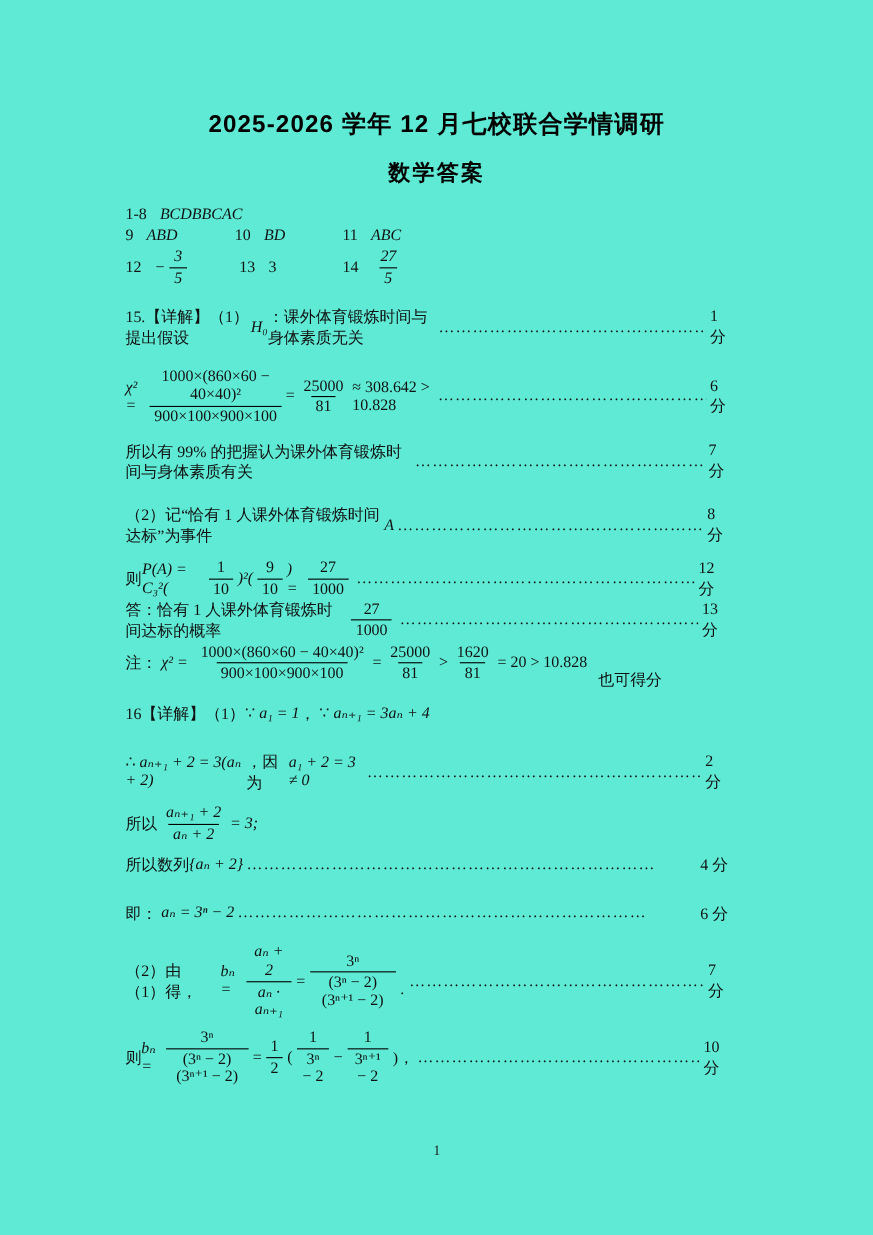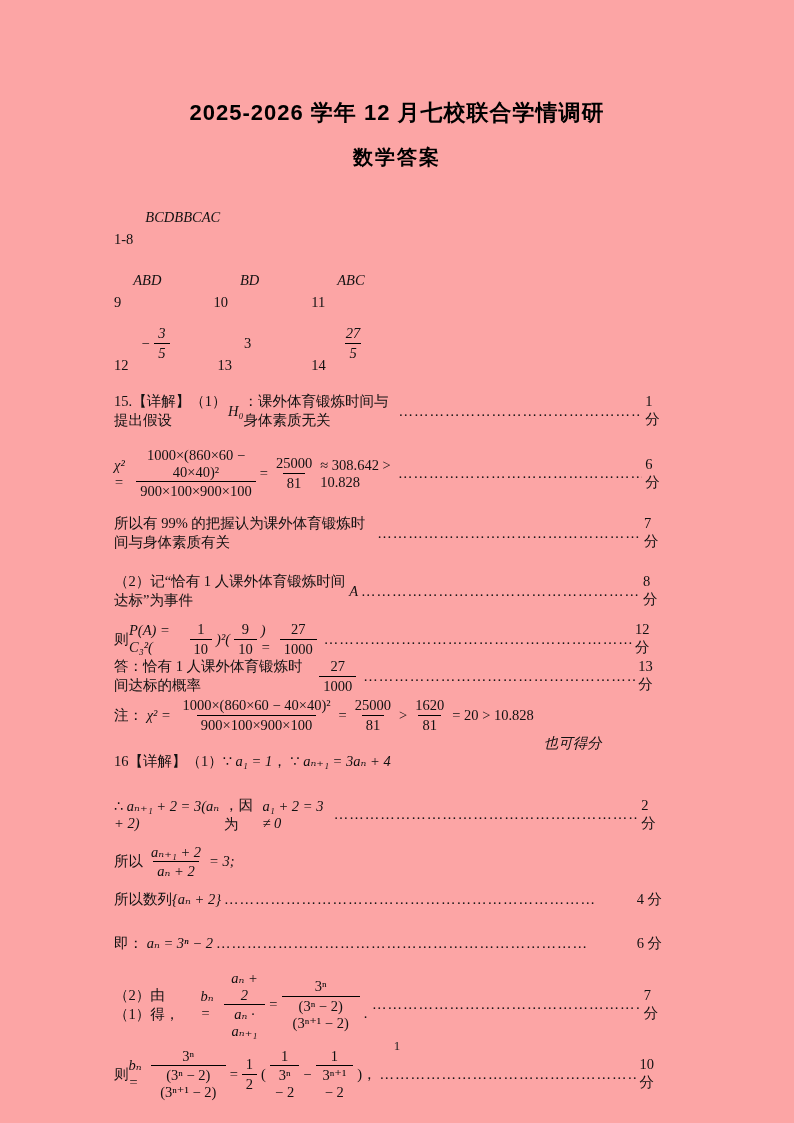--- a/index.html
+++ b/index.html
@@ -1,21 +1,21 @@
 <!DOCTYPE html>
 <html><head>
 <meta charset="utf-8">
 <style>
   * { margin:0; padding:0; box-sizing:border-box; }
   html,body { background:#ffffff; }
   .page {
     position:relative;
     width:794px; height:1123px;
     margin:0 auto;
-    background:#fca5a5;
+    background:#5eead4;
     color:#111;
     font-family:"Liberation Serif","DejaVu Serif","DejaVu Sans",serif;
     font-size:14.5px;
     overflow:hidden;
   }
   .doc-title {
     margin-top:98px;
     text-align:center;
     font-family:"Liberation Sans","DejaVu Sans",sans-serif;
     font-weight:bold;
@@ -45,23 +45,23 @@
   .frac {
     display:inline-flex; flex-direction:column; align-items:center;
     vertical-align:middle; margin:0 4px; line-height:1.15; text-align:center;
     font-style:italic;
   }
   .frac.rm { font-style:normal; }
   .frac .num { padding:0 4px 1px; display:block; }
   .frac .den { border-top:1.2px solid #000; padding:1px 4px 0; display:block; }
   .ans-row { display:flex; align-items:center; margin-bottom:5px; }
   .ans-pair { display:flex; align-items:center; }
-  .ans-label { margin-right:12px;margin-top:44px; }
+  .ans-label { margin-right:12px; }
   .ans-val { font-style:italic; }
-  .note-below { position:relative; top:28px; margin-left:10px; white-space:nowrap;font-style:italic; }
+  .note-below { position:relative; top:16px; margin-left:10px; white-space:nowrap; }
   .footer {
     position:absolute; left:0; top:1038px; width:100%;
     text-align:center; font-size:13px; color:#222;
   }
   
   .mb17{margin-bottom:17px}.mb14{margin-bottom:14px}.mb20{margin-bottom:20px}
   .mb11{margin-bottom:11px}.mb0{margin-bottom:0}.mb2{margin-bottom:2px}
   .mb18{margin-bottom:18px}.mb30{margin-bottom:30px}.mb24{margin-bottom:24px}
   .mb10{margin-bottom:10px}.mb9{margin-bottom:9px}.mb19{margin-bottom:19px}
   .mb8{margin-bottom:8px}

